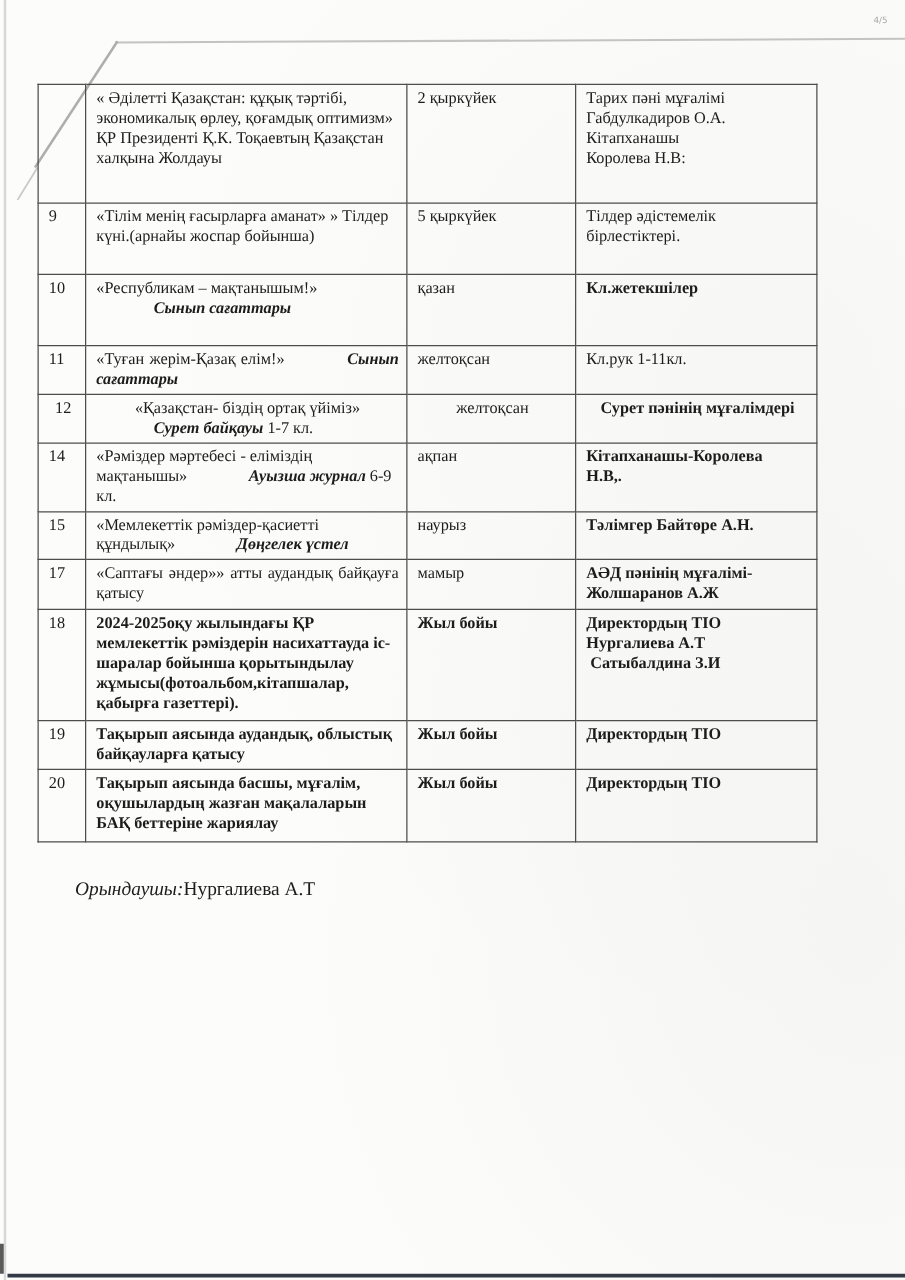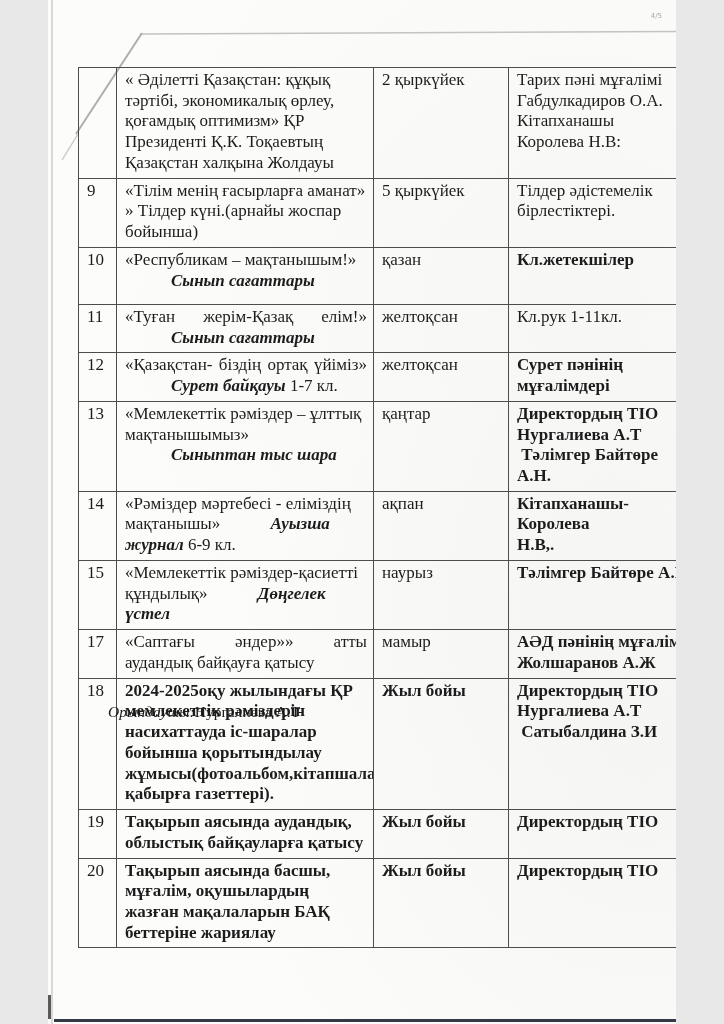--- a/index.html
+++ b/index.html
@@ -1,18 +1,18 @@
 <!DOCTYPE html>
 <html><head>
 <meta charset="utf-8">
 <style>
   html,body{margin:0;padding:0;background:#e8e8e8;}
   .paper{
     position:relative;
-    width:628px;height:1024px;
+    width:724px;height:1024px;
     margin:0 auto;
     background:#fcfcfb;
     background-image:
       radial-gradient(circle at 85% 30%, rgba(120,120,120,0.04), rgba(0,0,0,0) 55%),
       radial-gradient(circle at 95% 75%, rgba(120,120,120,0.05), rgba(0,0,0,0) 45%);
     overflow:hidden;
     font-family:"Liberation Serif","DejaVu Serif",serif;
     color:#1c1c1c;
   }
   
@@ -23,34 +23,34 @@
   .corner-mark{position:absolute;top:12px;right:14px;font-size:7px;color:#a8a8a8;font-family:"DejaVu Sans",sans-serif;}
   
   table.plan{
     position:absolute;left:30px;top:67px;
     width:623px;border-collapse:collapse;table-layout:fixed;
   }
   table.plan td{
     border:1.6px solid #4d4d4d;
     vertical-align:top;
     padding:2px 6px 4px 8px;
-    font-size:17px;line-height:1.22;
+    font-size:13px;line-height:1.22;
     overflow:hidden;
   }
   td.c-num{padding-left:8px;padding-right:2px;}
   td.c-month{padding-left:9px;}
   .bi{font-weight:bold;font-style:italic;margin-left:46px;}
   .b{font-weight:bold;}
   td.just{text-align:justify;text-align-last:left;}
   td.pre{white-space:pre-wrap;}
   tr[data-row="8"]  td{height:88px;}
   tr[data-row="9"]  td{height:50px;}
   tr[data-row="10"] td{height:50px;}
   tr[data-row="11"] td{height:32px;}
-  tr[data-row="12"] td{height:32px;}
+  tr[data-row="12"] td{height:32px;text-align:center;}
   tr[data-row="13"] td{height:52px;}
   tr[data-row="14"] td{height:33px;}
   tr[data-row="15"] td{height:31px;}
   tr[data-row="16"] td{height:49px;}
   tr[data-row="17"] td{height:33px;margin-left:28px;}
   tr[data-row="18"] td{height:82px;}
   tr[data-row="19"] td{height:30px;margin-left:21px;}
   tr[data-row="20"] td{height:51px;}
   
   .footer{position:absolute;left:60px;top:703px;font-size:15.5px;}
@@ -106,28 +106,20 @@
           <td class="c-desc just"><span>«Туған жерім-Қазақ елім!» </span><span class="bi">Сынып сағаттары</span></td>
           <td class="c-month">желтоқсан</td>
           <td class="c-resp pre">Кл.рук 1-11кл.</td>
         </tr>
         <tr data-row="12">
           <td class="c-num">12</td>
           <td class="c-desc just"><span>«Қазақстан- біздің ортақ үйіміз» </span><span class="bi">Сурет байқауы</span><span> 1-7 кл.</span></td>
           <td class="c-month">желтоқсан</td>
           <td class="c-resp pre b">Сурет пәнінің мұғалімдері</td>
         </tr>
-        <tr data-row="13">
-          <td class="c-num">13</td>
-          <td class="c-desc"><span> «Мемлекеттік рәміздер – ұлттық мақтанышымыз» </span><span class="bi">Сыныптан тыс шара</span></td>
-          <td class="c-month">қаңтар</td>
-          <td class="c-resp pre b">Директордың ТІО
-Нургалиева А.Т
- Тәлімгер Байтөре А.Н.</td>
-        </tr>
         <tr data-row="14">
           <td class="c-num">14</td>
           <td class="c-desc"><span>«Рәміздер  мәртебесі - еліміздің мақтанышы» </span><span class="bi">Ауызша журнал</span><span> 6-9 кл.</span></td>
           <td class="c-month">ақпан</td>
           <td class="c-resp pre b">Кітапханашы-Королева
 Н.В,.</td>
         </tr>
         <tr data-row="15">
           <td class="c-num">15</td>
           <td class="c-desc"><span>«Мемлекеттік рәміздер-қасиетті құндылық» </span><span class="bi">Дөңгелек үстел</span></td>

